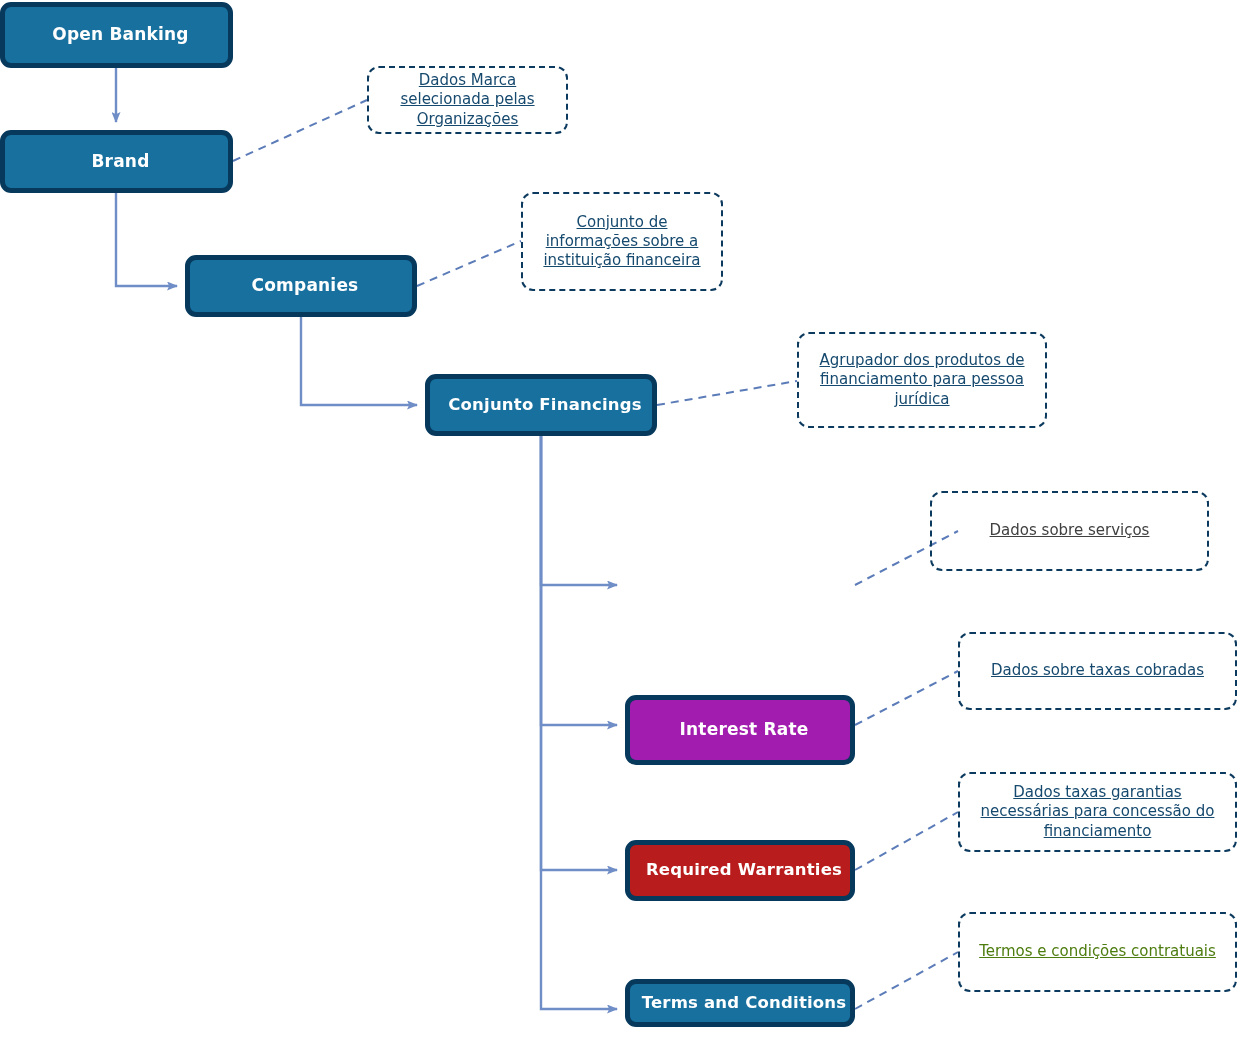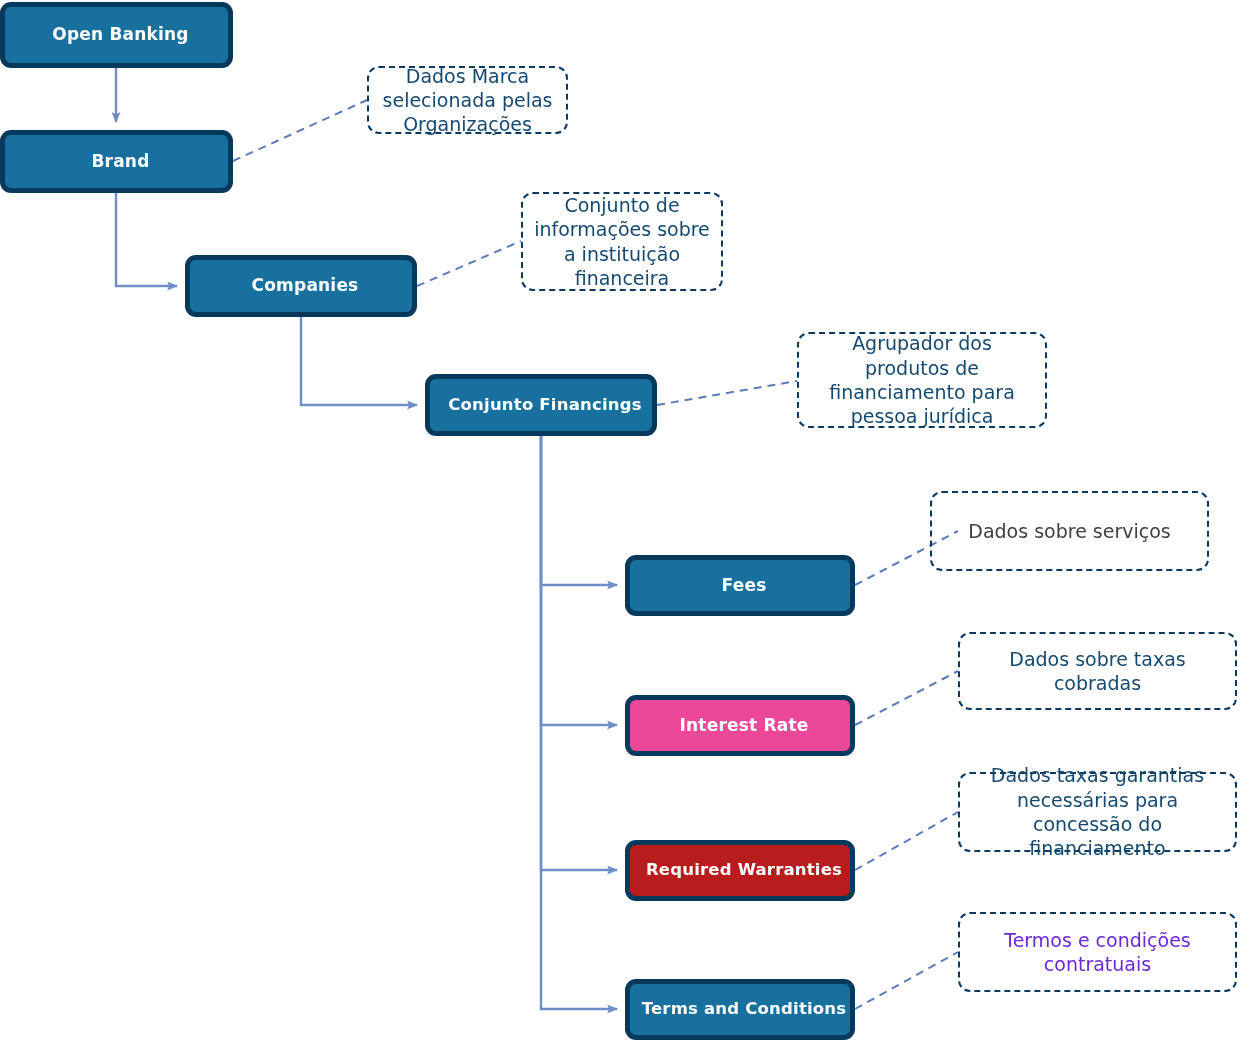--- a/index.html
+++ b/index.html
@@ -47,24 +47,25 @@
   .note {
     position: absolute;
     background: transparent;
     border: 2.5px dashed #0c3a5e;
     border-radius: 12px;
     display: flex;
     align-items: center;
     justify-content: center;
     text-align: center;
     color: #16496e;
-    font-size: 19px;
+    font-size: 15px;
     line-height: 1.28;
     padding: 4px 10px;
     z-index: 2;
+    text-decoration: underline;
   }
 </style>
 </head>
 <body>
 
 <div id="diagram-root" style="background: rgb(255, 255, 255);">
 
   <svg id="edge-layer" width="1240" height="1044" viewBox="0 0 1240 1044">
     <defs>
       <marker id="arrowhead" markerWidth="11" markerHeight="9" refX="10" refY="4.5" orient="auto" markerUnits="userSpaceOnUse">
@@ -89,26 +90,25 @@
     <path d="M855,585 L958,531" stroke="#5b7cb8" stroke-width="2" fill="none" stroke-dasharray="8 6"></path>
     <path d="M855,725 L958,671" stroke="#5b7cb8" stroke-width="2" fill="none" stroke-dasharray="8 6"></path>
     <path d="M855,870 L958,812" stroke="#5b7cb8" stroke-width="2" fill="none" stroke-dasharray="8 6"></path>
     <path d="M855,1009 L958,952" stroke="#5b7cb8" stroke-width="2" fill="none" stroke-dasharray="8 6"></path>
   </svg>
 
   <div class="node" style="left: 0px; top: 2px; width: 233px; height: 66px; background: rgb(23, 112, 158); border-color: rgb(6, 57, 92); color: rgb(255, 255, 255);">Open Banking</div>
   <div class="node" style="left: 0px; top: 130px; width: 233px; height: 63px; background: rgb(23, 112, 158); border-color: rgb(6, 57, 92); color: rgb(255, 255, 255);">Brand</div>
   <div class="node" style="left: 185px; top: 255px; width: 232px; height: 62px; background: rgb(23, 112, 158); border-color: rgb(6, 57, 92); color: rgb(255, 255, 255);">Companies</div>
   <div class="node tight" style="left: 425px; top: 374px; width: 232px; height: 62px; background: rgb(23, 112, 158); border-color: rgb(6, 57, 92); color: rgb(255, 255, 255);">Conjunto Financings</div>
-  <div class="node" style="left: 625px; top: 555px; width: 230px; height: 61px; background: rgb(23, 112, 158); border-color: rgb(6, 57, 92); color: rgb(255, 255, 255);">Fees</div>
-  <div class="node" style="left: 625px; top: 695px; width: 230px; height: 61px; background: #ec4899; border-color: rgb(6, 57, 92); color: rgb(255, 255, 255);">Interest Rate</div>
+  <div class="node" style="left: 625px; top: 695px; width: 230px; height: 70px; background: #a21caf; border-color: rgb(6, 57, 92); color: rgb(255, 255, 255);">Interest Rate</div>
   <div class="node tight" style="left: 625px; top: 840px; width: 230px; height: 61px; background: #b91c1c; border-color: rgb(6, 57, 92); color: rgb(255, 255, 255);">Required Warranties</div>
-  <div class="node tight" style="left: 625px; top: 979px; width: 230px; height: 61px; background: rgb(23, 112, 158); border-color: rgb(6, 57, 92); color: rgb(255, 255, 255);">Terms and Conditions</div>
+  <div class="node tight" style="left: 625px; top: 979px; width: 230px; height: 48px; background: rgb(23, 112, 158); border-color: rgb(6, 57, 92); color: rgb(255, 255, 255);">Terms and Conditions</div>
 
   <div class="note" style="left: 367px; top: 66px; width: 201px; height: 68px; border-color: rgb(12, 58, 94); color: rgb(22, 73, 110);">Dados Marca selecionada pelas Organizações</div>
   <div class="note" style="left: 521px; top: 192px; width: 202px; height: 99px; border-color: rgb(12, 58, 94); color: rgb(22, 73, 110);">Conjunto de informações sobre a instituição financeira</div>
   <div class="note" style="left: 797px; top: 332px; width: 250px; height: 96px; border-color: rgb(12, 58, 94); color: rgb(22, 73, 110);">Agrupador dos produtos de financiamento para pessoa jurídica</div>
   <div class="note" style="left: 930px; top: 491px; width: 279px; height: 80px; border-color: rgb(12, 58, 94); color: #404040; text-align: right;">Dados sobre serviços</div>
   <div class="note" style="left: 958px; top: 632px; width: 279px; height: 78px; border-color: rgb(12, 58, 94); color: rgb(22, 73, 110);">Dados sobre taxas cobradas</div>
   <div class="note" style="left: 958px; top: 772px; width: 279px; height: 80px; border-color: rgb(12, 58, 94); color: rgb(22, 73, 110);">Dados taxas garantias necessárias para concessão do financiamento</div>
-  <div class="note" style="left: 958px; top: 912px; width: 279px; height: 80px; border-color: rgb(12, 58, 94); color: #6d28d9;">Termos e condições contratuais</div>
+  <div class="note" style="left: 958px; top: 912px; width: 279px; height: 80px; border-color: rgb(12, 58, 94); color: #4d7c0f;">Termos e condições contratuais</div>
 
 </div>
 
 </body></html>

